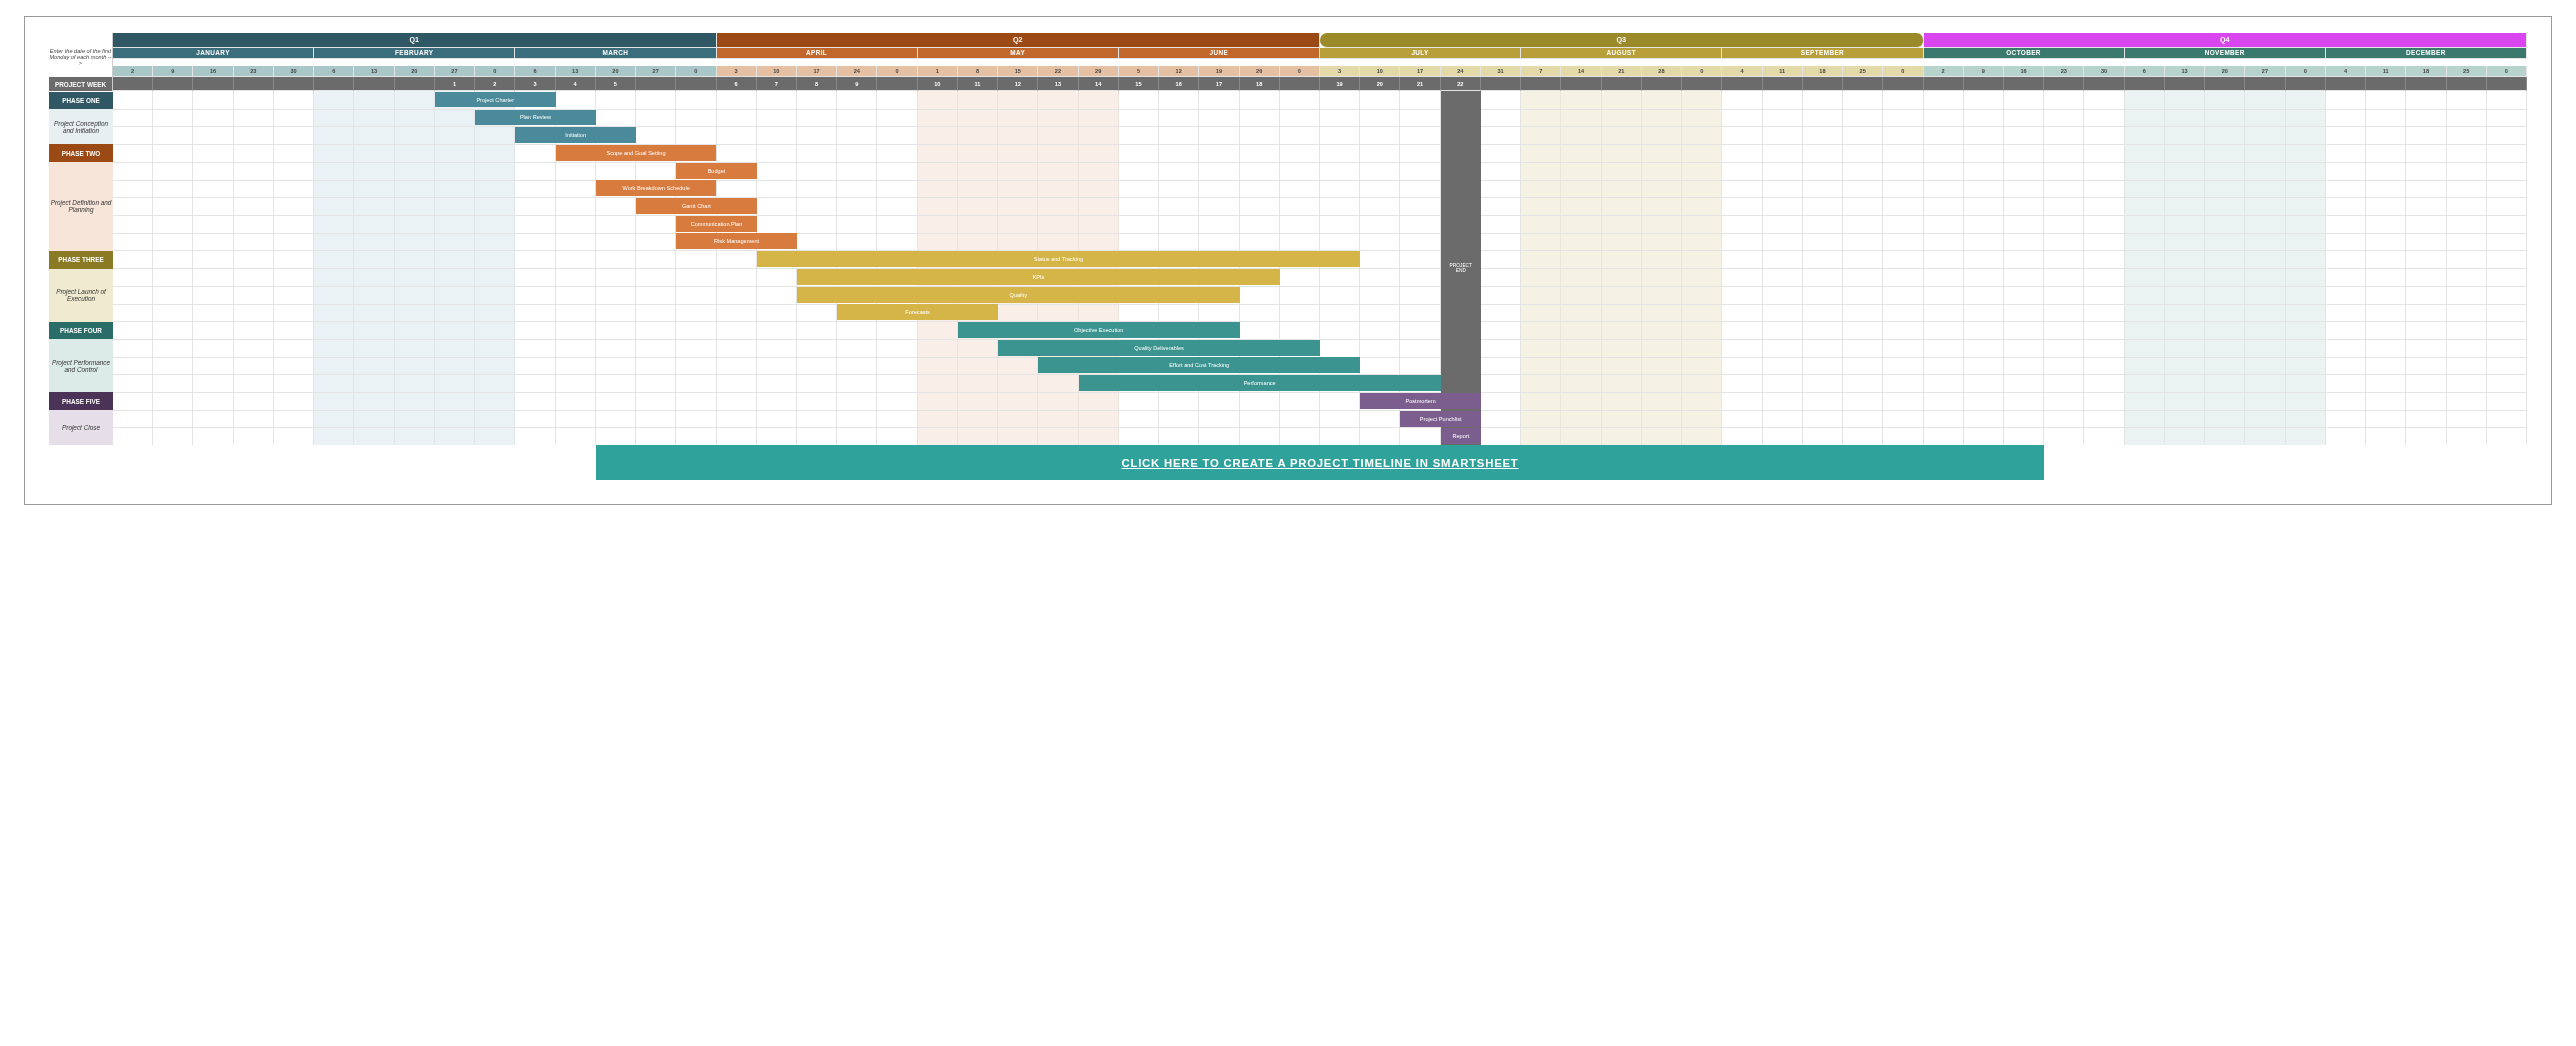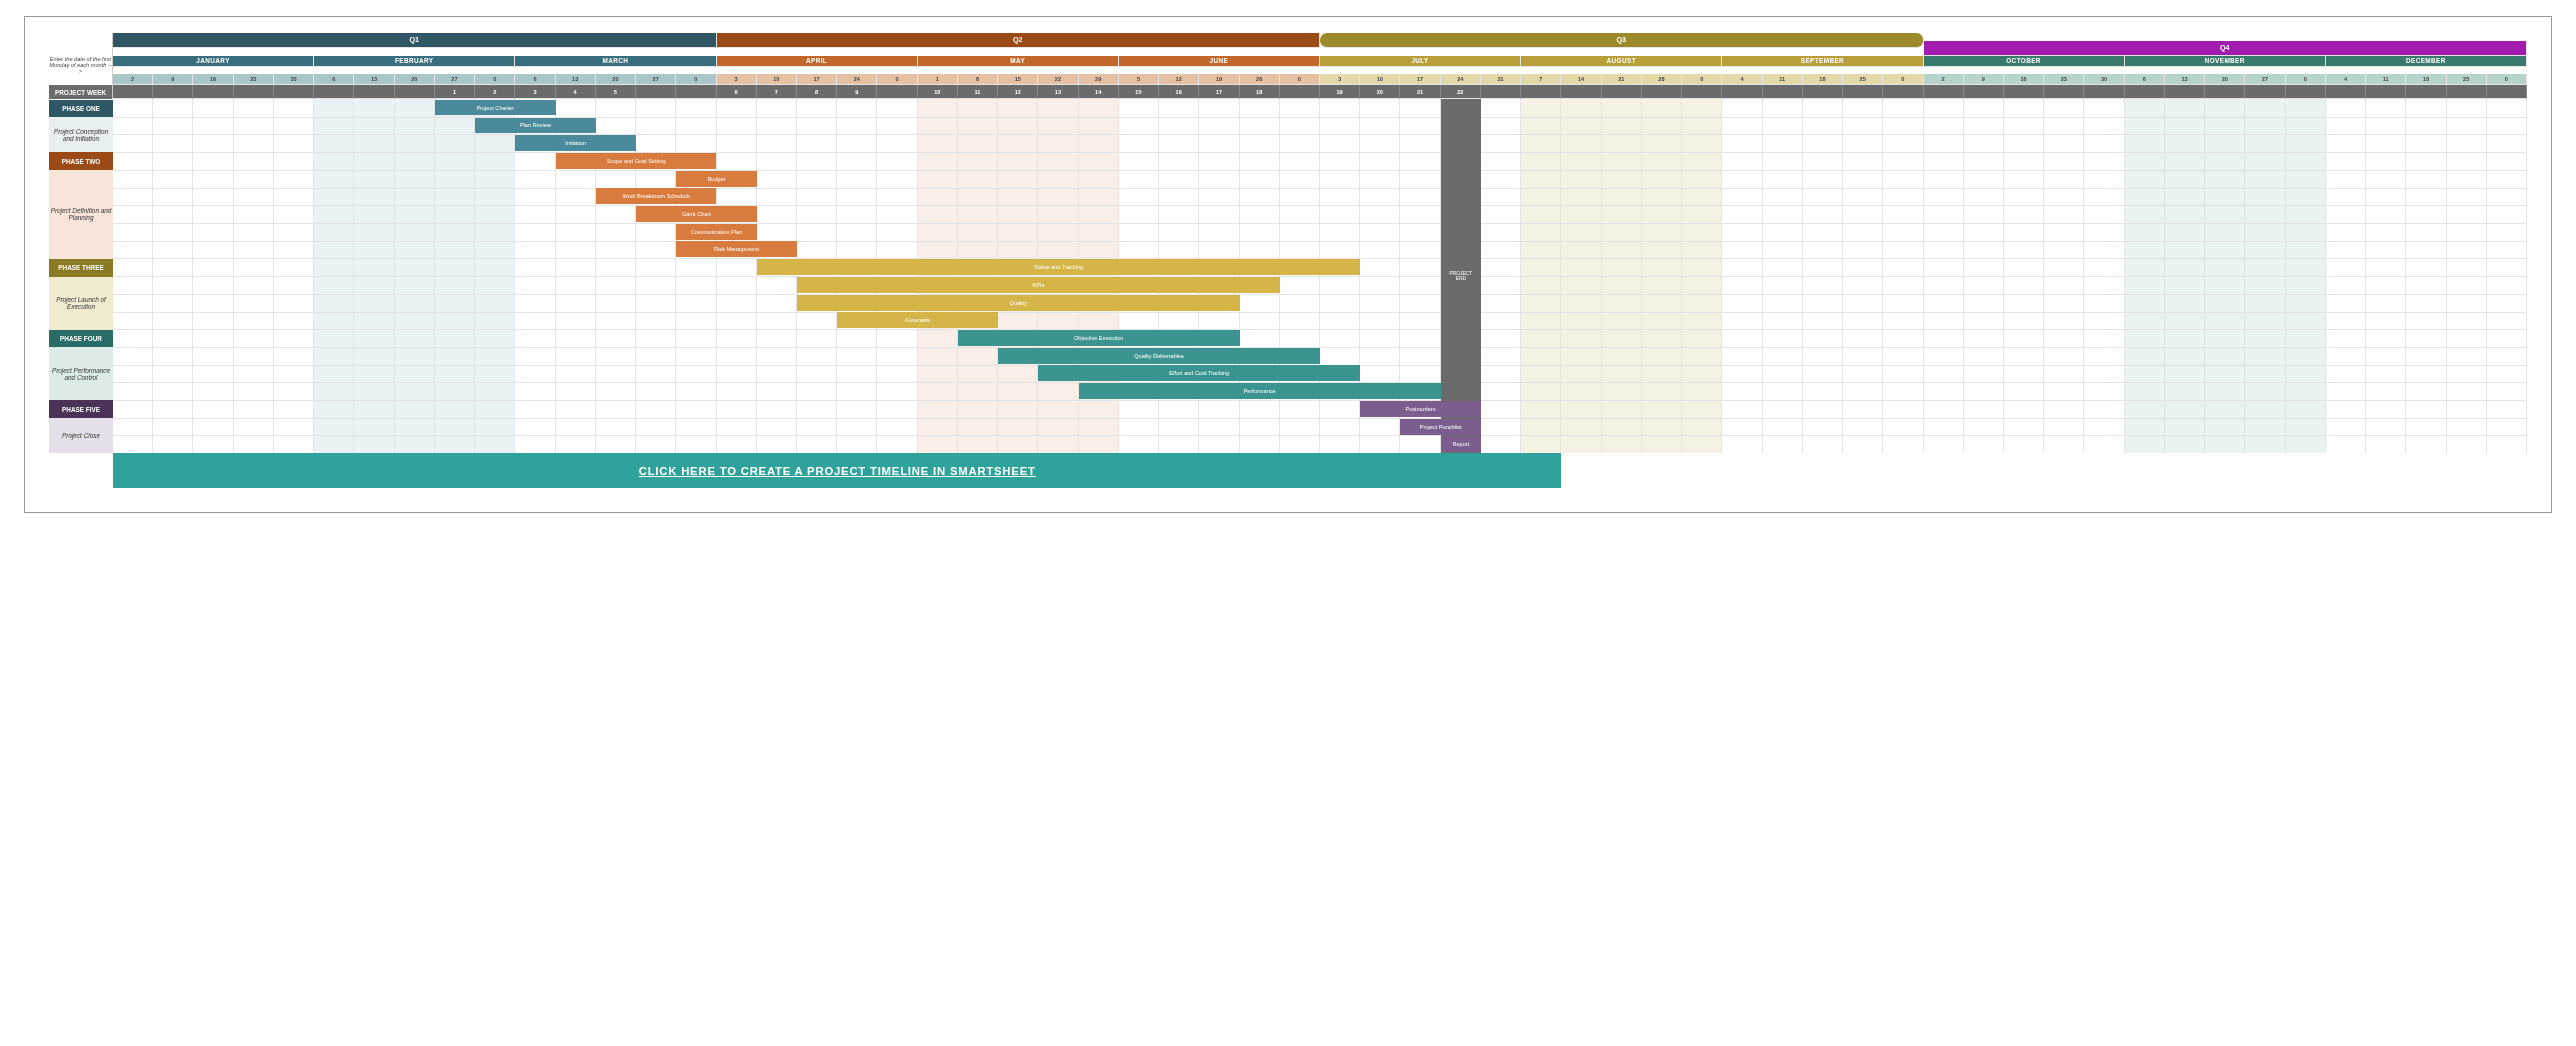--- a/index.html
+++ b/index.html
@@ -40,21 +40,21 @@
 <div class="page-frame">
 
   <div class="gantt">
 
     <div class="row qrow">
       <div class="labelcol"></div>
       <div class="grid" id="qgrid">
           <div class="cell" style="grid-column: span 15; background: rgb(47, 88, 100);">Q1</div>
           <div class="cell" style="grid-column: span 15; background: rgb(155, 74, 22);">Q2</div>
           <div class="cell" style="grid-column: span 15; background: rgb(155, 138, 42); border-radius: 7px;">Q3</div>
-          <div class="cell" style="grid-column: span 15; background: #a21caf; margin-top: 8px;">Q4</div>
+          <div class="cell" style="grid-column: span 15; background: #d946ef;">Q4</div>
         </div>
     </div>
 
     <div class="row mrow">
       <div class="labelcol label-note">Enter the date of the first Monday of each month --&gt;</div>
       <div class="grid" id="mgrid">
           <div class="cell" style="grid-column: span 5; background: rgb(59, 110, 124);">JANUARY</div>
           <div class="cell" style="grid-column: span 5; background: rgb(59, 110, 124);">FEBRUARY</div>
           <div class="cell" style="grid-column: span 5; background: rgb(59, 110, 124);">MARCH</div>
           <div class="cell" style="grid-column: span 5; background: rgb(193, 103, 43);">APRIL</div>
@@ -327,20 +327,20 @@
             <div class="taskbar" style="background: rgb(60, 148, 144); top: 284px; left: 40%; width: 15%;">Performance</div>
             <div class="taskbar" style="background: rgb(123, 94, 142); top: 302px; left: 51.6667%; width: 5%;">Postmortem</div>
             <div class="taskbar" style="background: rgb(123, 94, 142); top: 320px; left: 53.3333%; width: 3.33333%;">Project Punchlist</div>
             <div class="taskbar" style="background: rgb(123, 94, 142); top: 337px; left: 55%; width: 1.66667%;">Report</div>
           </div>
       </div>
     </div>
 
     <div class="row">
       <div class="labelcol" style="border:none;"></div>
-      <div style="flex:1; display:flex;">
+      <div style="flex:1; display:flex;justify-content:center;">
         <a class="cta" style="flex:0 0 60%; display:block;">CLICK HERE TO CREATE A PROJECT TIMELINE IN SMARTSHEET</a>
       </div>
     </div>
 
   </div>
 </div>
 
 
 </body></html>

